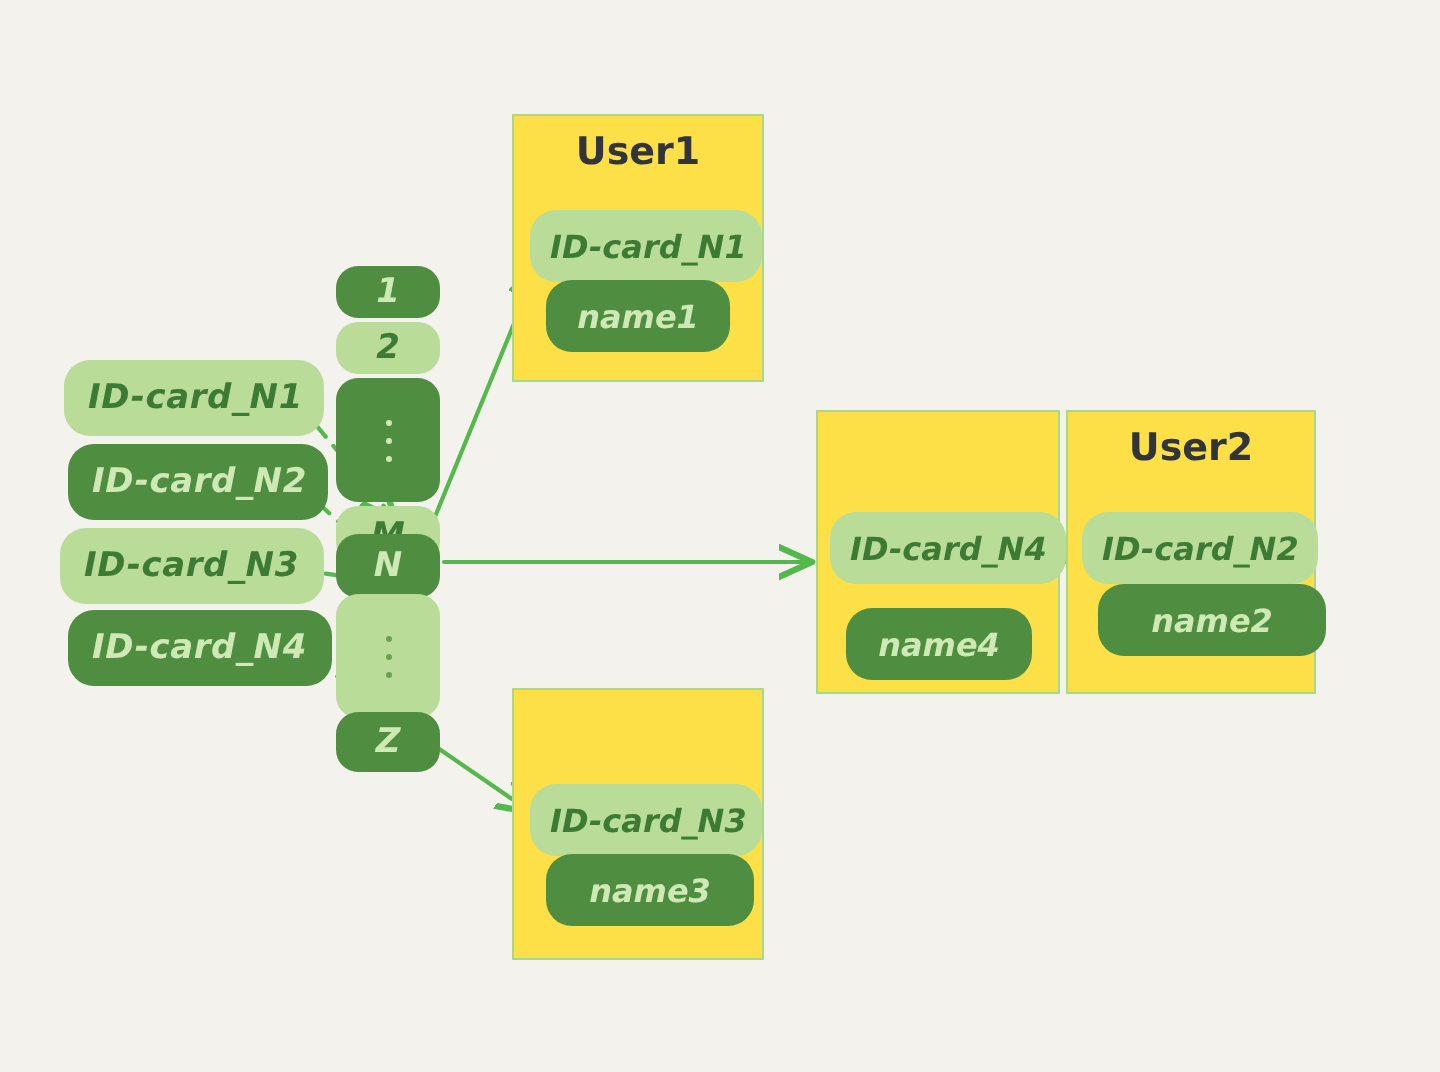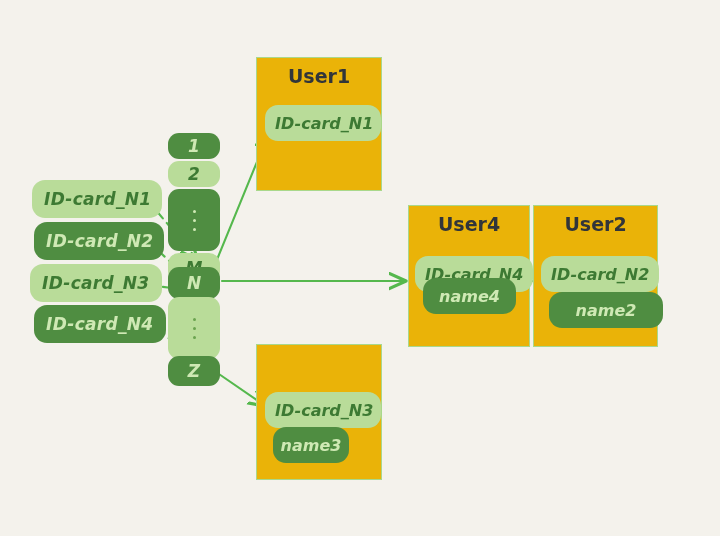--- a/index.html
+++ b/index.html
@@ -47,21 +47,21 @@
   .cell.dark{background:#4f8d41;color:#cfe9b4;}
   .cell.dots{font-size:15px;letter-spacing:0;}
   .dotcol{display:flex;flex-direction:column;align-items:center;justify-content:center;line-height:8px;}
   .dotcol i{display:block;width:3px;height:3px;border-radius:50%;margin:3px 0;}
   .cell.dark .dotcol i{background:#cfe9b4;}
   .cell.light .dotcol i{background:#6aa34f;}
 
   
   .userbox{
     position:absolute;
-    background:#eab308;
+    background:#fde047;
     border:1.6px solid #a9d88b;
   }
   .usertitle{
     position:absolute;left:0;right:0;top:7px;
     text-align:center;
     font-size:19px;font-weight:700;
     color:#31353a;
     font-family:"DejaVu Sans", sans-serif;
   }
   .ubox-pill{
@@ -127,31 +127,31 @@
           <i></i>
           <i></i>
         </span>
     </div>
     <div class="cell dark" style="top:356px;height:30px;">Z</div>
   </div>
 
   <div class="userbox" style="left:256px;top:57px;width:124px;height:132px;">
     <div class="usertitle">User1</div>
     <div class="ubox-pill light" style="left:8px;top:47px;width:106px;">ID-card_N1</div>
+    <div class="ubox-pill dark" style="left:16px;top:82px;width:92px;">name1</div>
   </div>
 
   <div class="userbox" style="left:256px;top:344px;width:124px;height:134px;">
     <div class="ubox-pill light" style="left:8px;top:47px;width:106px;">ID-card_N3</div>
-    <div class="ubox-pill dark" style="left:16px;top:82px;width:76px;">name3</div>
+    <div class="ubox-pill dark" style="left:16px;top:82px;width:104px;">name3</div>
   </div>
 
   <div class="userbox" style="left:408px;top:205px;width:120px;height:140px;">
-    <div class="usertitle">User4</div>
     <div class="ubox-pill light" style="left:6px;top:50px;width:108px;">ID-card_N4</div>
-    <div class="ubox-pill dark" style="left:14px;top:72px;width:93px;">name4</div>
+    <div class="ubox-pill dark" style="left:14px;top:98px;width:93px;">name4</div>
   </div>
 
   <div class="userbox" style="left:533px;top:205px;width:123px;height:140px;">
     <div class="usertitle">User2</div>
     <div class="ubox-pill light" style="left:7px;top:50px;width:108px;">ID-card_N2</div>
     <div class="ubox-pill dark" style="left:15px;top:86px;width:114px;">name2</div>
   </div>
 
 </div>
 

